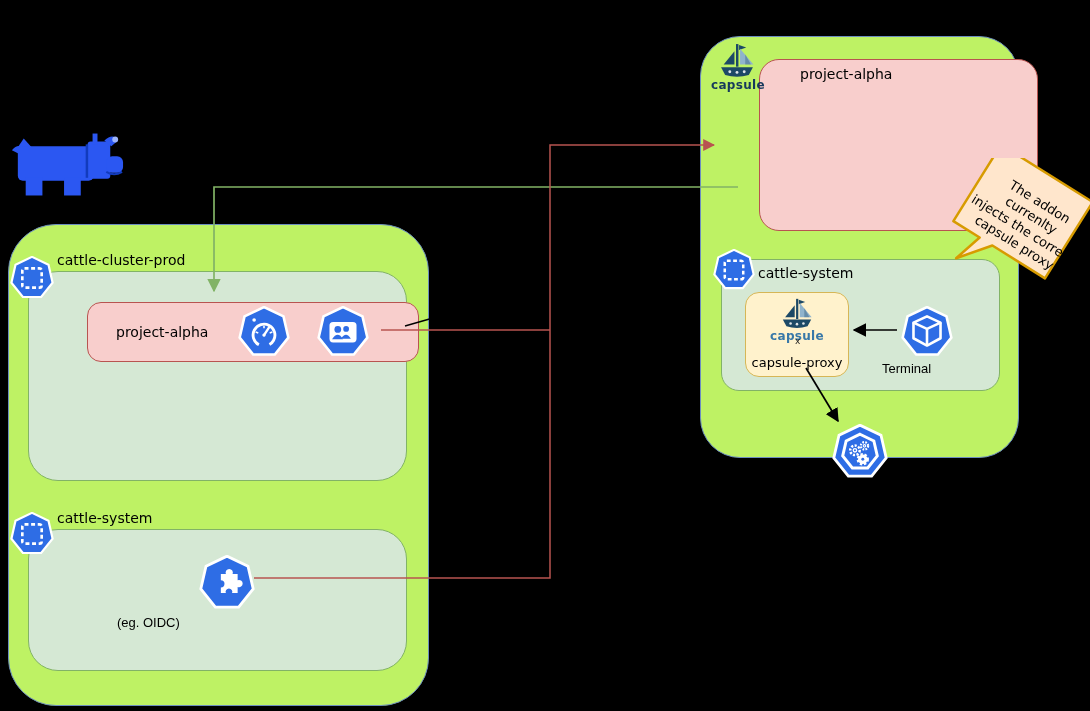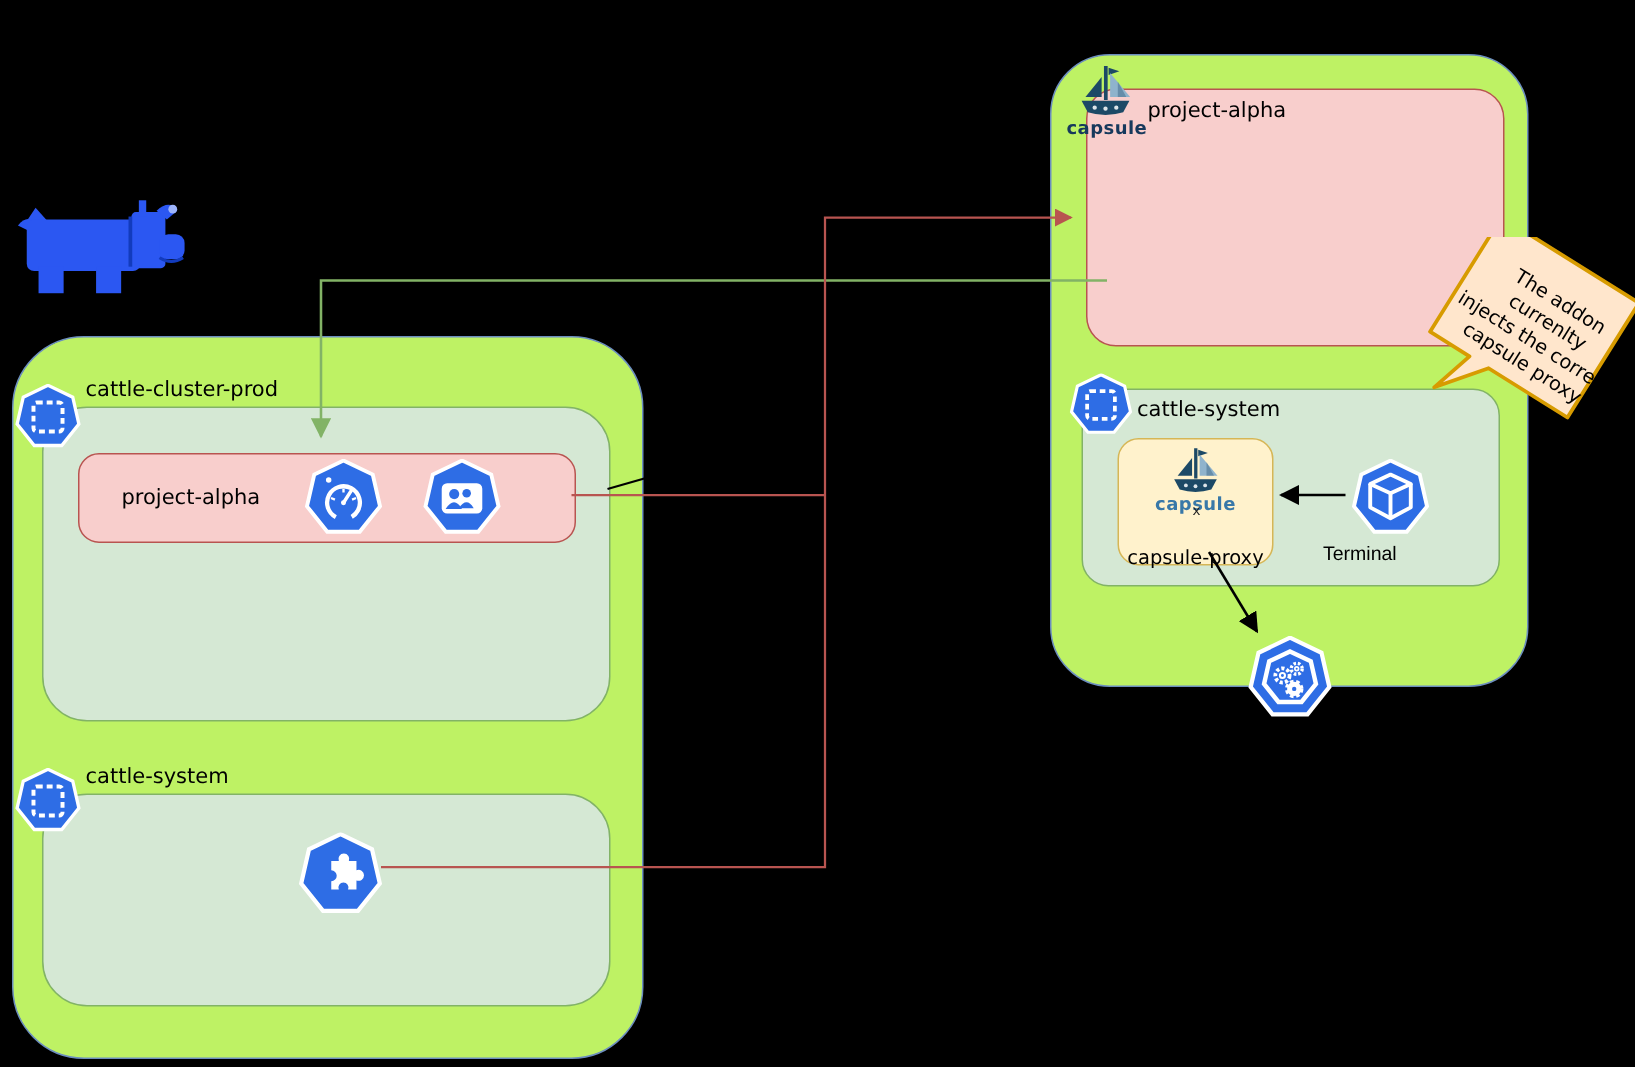--- a/index.html
+++ b/index.html
@@ -1,21 +1,21 @@
 <!DOCTYPE html>
 <html><head>
 <meta charset="utf-8">
 <style>
   html,body{margin:0;padding:0;background:#000;}
   #canvas{position:relative;width:1090px;height:711px;background:#000;overflow:hidden;
           font-family:"DejaVu Sans",sans-serif;color:#000;}
 
   .container-blue{position:absolute;background:#bef264;border:1.5px solid #6C8EBF;z-index:1;}
   .box-green{position:absolute;background:#D5E8D4;border:1px solid #82B366;border-radius:30px;}
-  .box-pink{position:absolute;background:#F8CECC;border:1.5px solid #B85450;border-radius:14px;}
+  .box-pink{position:absolute;background:#F8CECC;border:1.5px solid #B85450;border-radius:14px;margin-left:35px;}
   .box-yellow{position:absolute;background:#FFF2CC;border:1.5px solid #D6B656;border-radius:14px;}
 
   .lbl{position:absolute;font-size:14px;white-space:nowrap;}
   .lbl-plain{position:absolute;font-family:"Liberation Sans",sans-serif;font-size:13px;text-align:left;line-height:1.35;}
 
   .kicon{position:absolute;}
   .row-label{position:absolute;left:28px;top:50%;transform:translateY(-50%);font-size:14px;white-space:nowrap;}
 
   .capsule-logo{position:absolute;text-align:center;z-index:3;}
   .capsule-word{font-size:12px;font-weight:bold;letter-spacing:.3px;line-height:1;display:block;}
@@ -151,20 +151,21 @@
     <div class="box-green" style="left:19px;top:304px;width:377px;height:140px;">
       <div class="lbl" style="left:28px;top:-20px;">cattle-system</div>
       <svg class="kicon" viewBox="0 0 100 100" style="left:-19px;top:-18px;width:44px;height:44px;">
           <use href="#k-ns"></use>
         </svg>
 
       <svg class="kicon" viewBox="0 0 100 100" style="left:170px;top:25px;width:56px;height:56px;">
           <use href="#k-crd"></use>
         </svg>
       <div class="lbl-plain" style="left:88px;top:84px;width:220px;">
+        <span style="display:block">(eg. OIDC)</span>
       </div>
     </div>
   </div>
 
   <div class="container-blue" style="left:700px;top:36px;width:317px;height:420px;border-radius:40px;">
 
     <div class="capsule-logo" style="left:10px;top:5px;width:52px;">
       <svg viewBox="0 0 40 36" style="width:42px;height:37px;display:block;margin:0 auto;">
           <use href="#capsule-ship"></use>
         </svg>
@@ -181,21 +182,21 @@
       <svg class="kicon" viewBox="0 0 100 100" style="left:-9px;top:-11px;width:42px;height:42px;">
           <use href="#k-ns"></use>
         </svg>
 
       <div class="box-yellow" style="left:23px;top:32px;width:102px;height:83px;">
         <svg viewBox="0 0 40 36" style="position:absolute;left:32px;top:4px;width:38px;height:33px;">
             <use href="#capsule-ship"></use>
           </svg>
         <span class="capsule-word" style="position:absolute;left:0;right:0;top:37px;color:#3878A8;text-align:center;">capsule</span>
         <span style="position:absolute;left:49px;top:43px;font-size:9px;color:#222;">x</span>
-        <div class="lbl" style="left:0;right:0;top:72px;text-align:center;font-size:13px;">capsule-proxy</div>
+        <div class="lbl" style="left:0;right:0;top:62px;text-align:center;font-size:13px;">capsule-proxy</div>
       </div>
 
       <svg class="kicon" viewBox="0 0 100 100" style="left:179px;top:46px;width:52px;height:52px;">
           <use href="#k-pod"></use>
         </svg>
       <div class="lbl-plain" style="left:160px;top:100px;width:90px;">Terminal</div>
     </div>
   </div>
 
   <svg class="kicon" viewBox="0 0 100 100" style="left:832px;top:424px;width:56px;height:56px;z-index:4;">

